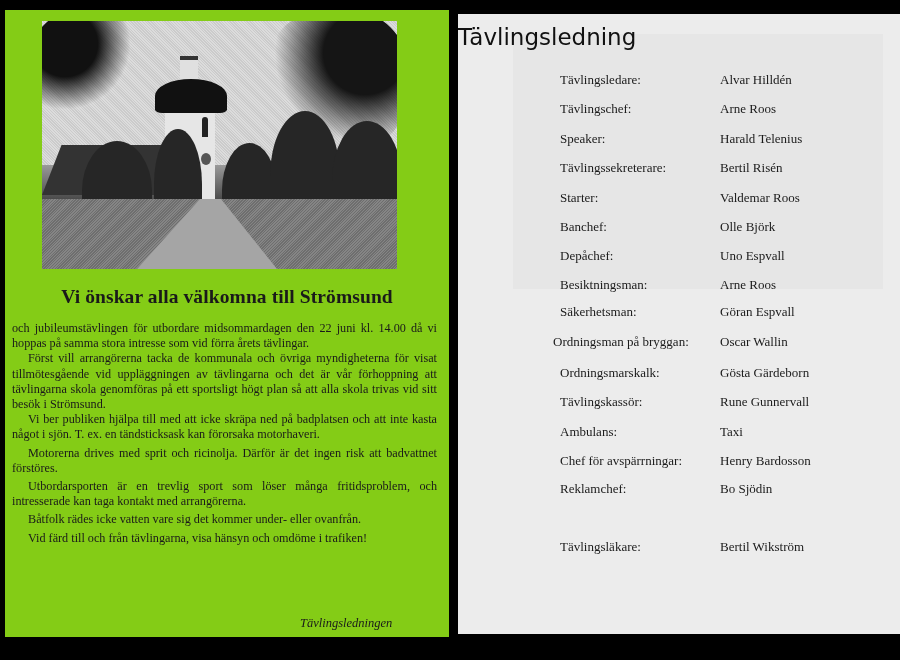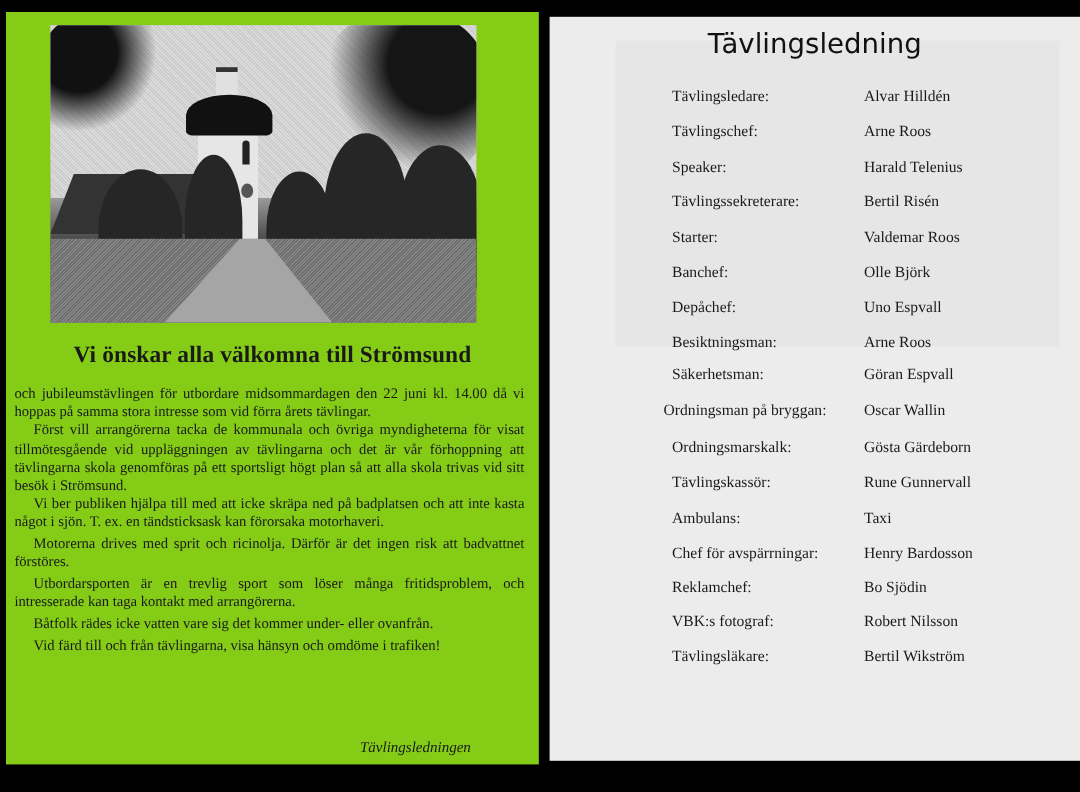--- a/index.html
+++ b/index.html
@@ -36,21 +36,21 @@
   .headline { position:absolute; left:0; width:444px; top:276px; text-align:center;
     font-size:19.5px; font-weight:bold; letter-spacing:0.1px; }
   .body-text { position:absolute; left:7px; top:311px; width:425px; font-size:12.2px; line-height:15.2px; text-align:justify; }
   .body-text p { margin:0; text-indent:16px; }
   .body-text p.noindent { text-indent:0; }
   .body-text p.gap { margin-top:3px; }
   .signature { position:absolute; left:295px; top:606px; font-style:italic; font-size:12.5px; }
 
   
   .ghost { position:absolute; left:55px; top:20px; width:370px; height:255px; background:#e3e3e3; opacity:0.6; }
-  .title { position:absolute; left:0; width:442px; top:10px; text-align:center;
+  .title { position:absolute; left:0; width:442px; top:10px; text-align:left;
     font-family:"DejaVu Sans", sans-serif; font-size:23px; color:#111; }
   .roster { position:absolute; left:0; top:0; width:442px; height:620px; }
   .row { position:absolute; left:0; width:442px; height:20px; font-size:13px;text-align:right; }
   .row .role { position:absolute; left:102px; }
   .row .name { position:absolute; left:262px; }
 </style>
 </head>
 <body>
 
 <div class="page" id="left-page">
@@ -145,22 +145,18 @@
         <span class="name">Taxi</span>
       </div>
     <div class="row" style="top:439px">
         <span class="role">Chef för avspärrningar:</span>
         <span class="name">Henry Bardosson</span>
       </div>
     <div class="row" style="top:467px">
         <span class="role">Reklamchef:</span>
         <span class="name">Bo Sjödin</span>
       </div>
-    <div class="row" style="top:496px">
-        <span class="role">VBK:s fotograf:</span>
-        <span class="name">Robert Nilsson</span>
-      </div>
     <div class="row" style="top:525px">
         <span class="role">Tävlingsläkare:</span>
         <span class="name">Bertil Wikström</span>
       </div>
   </div>
 </div>
 
 </body></html>

